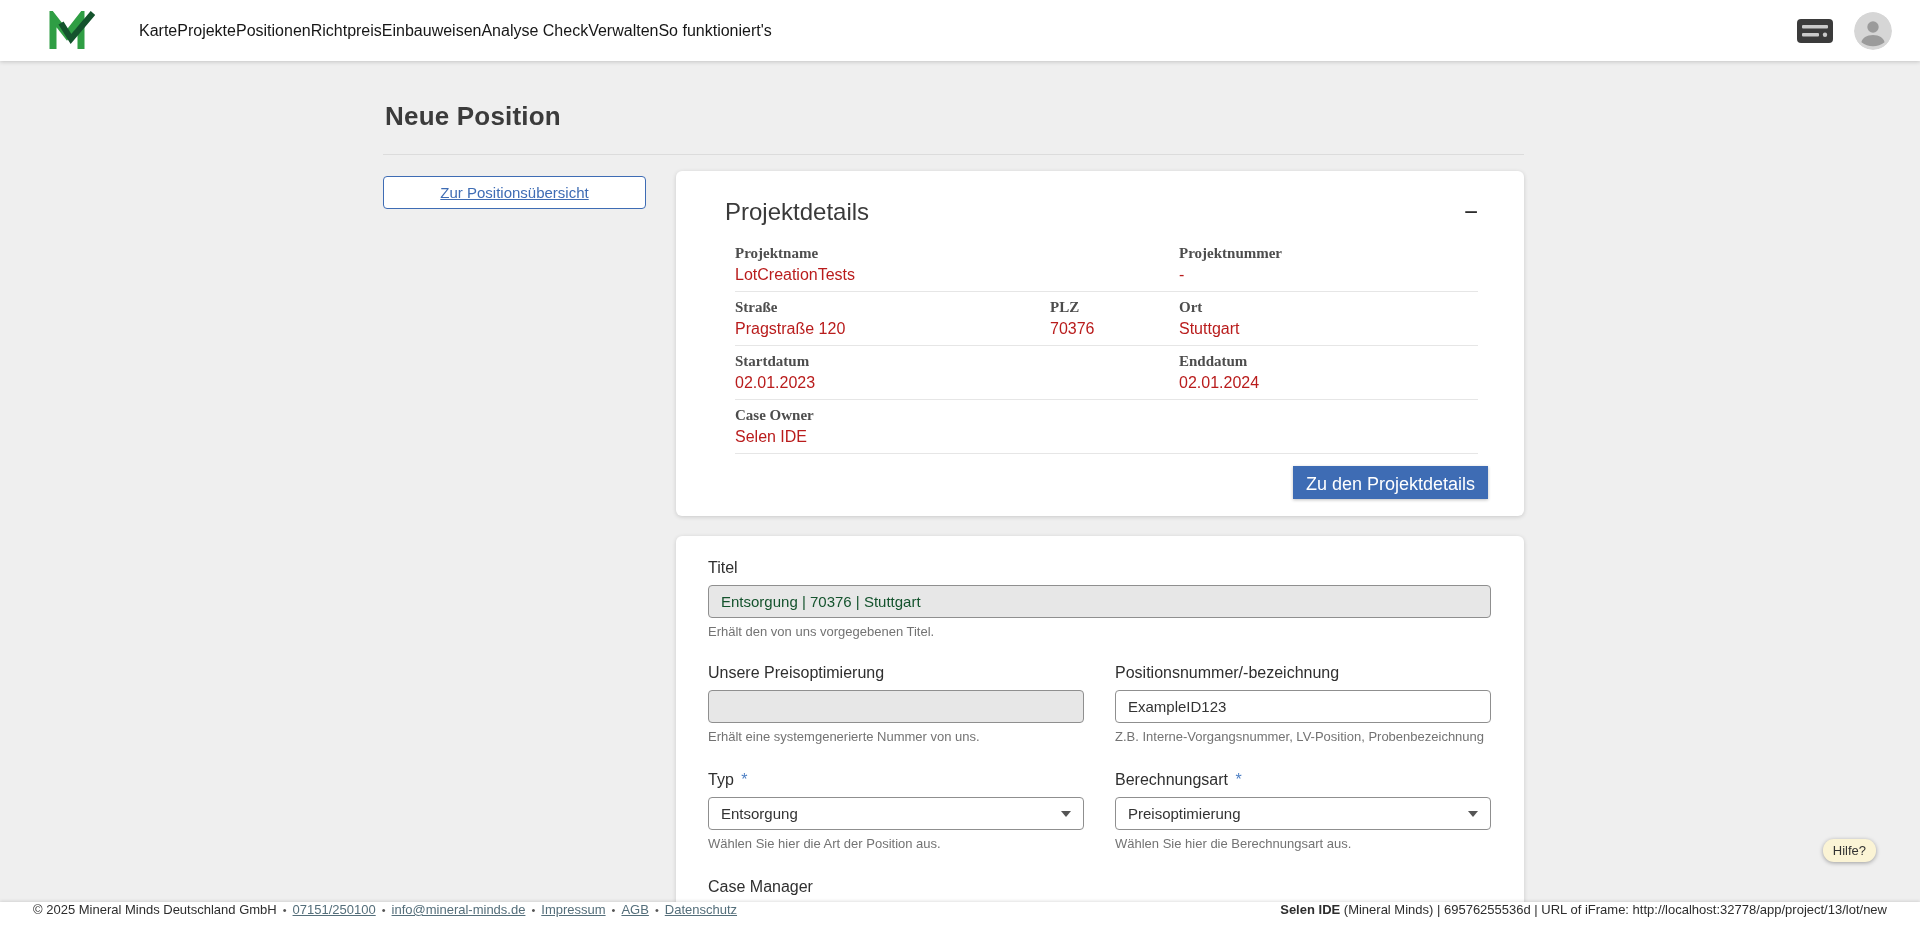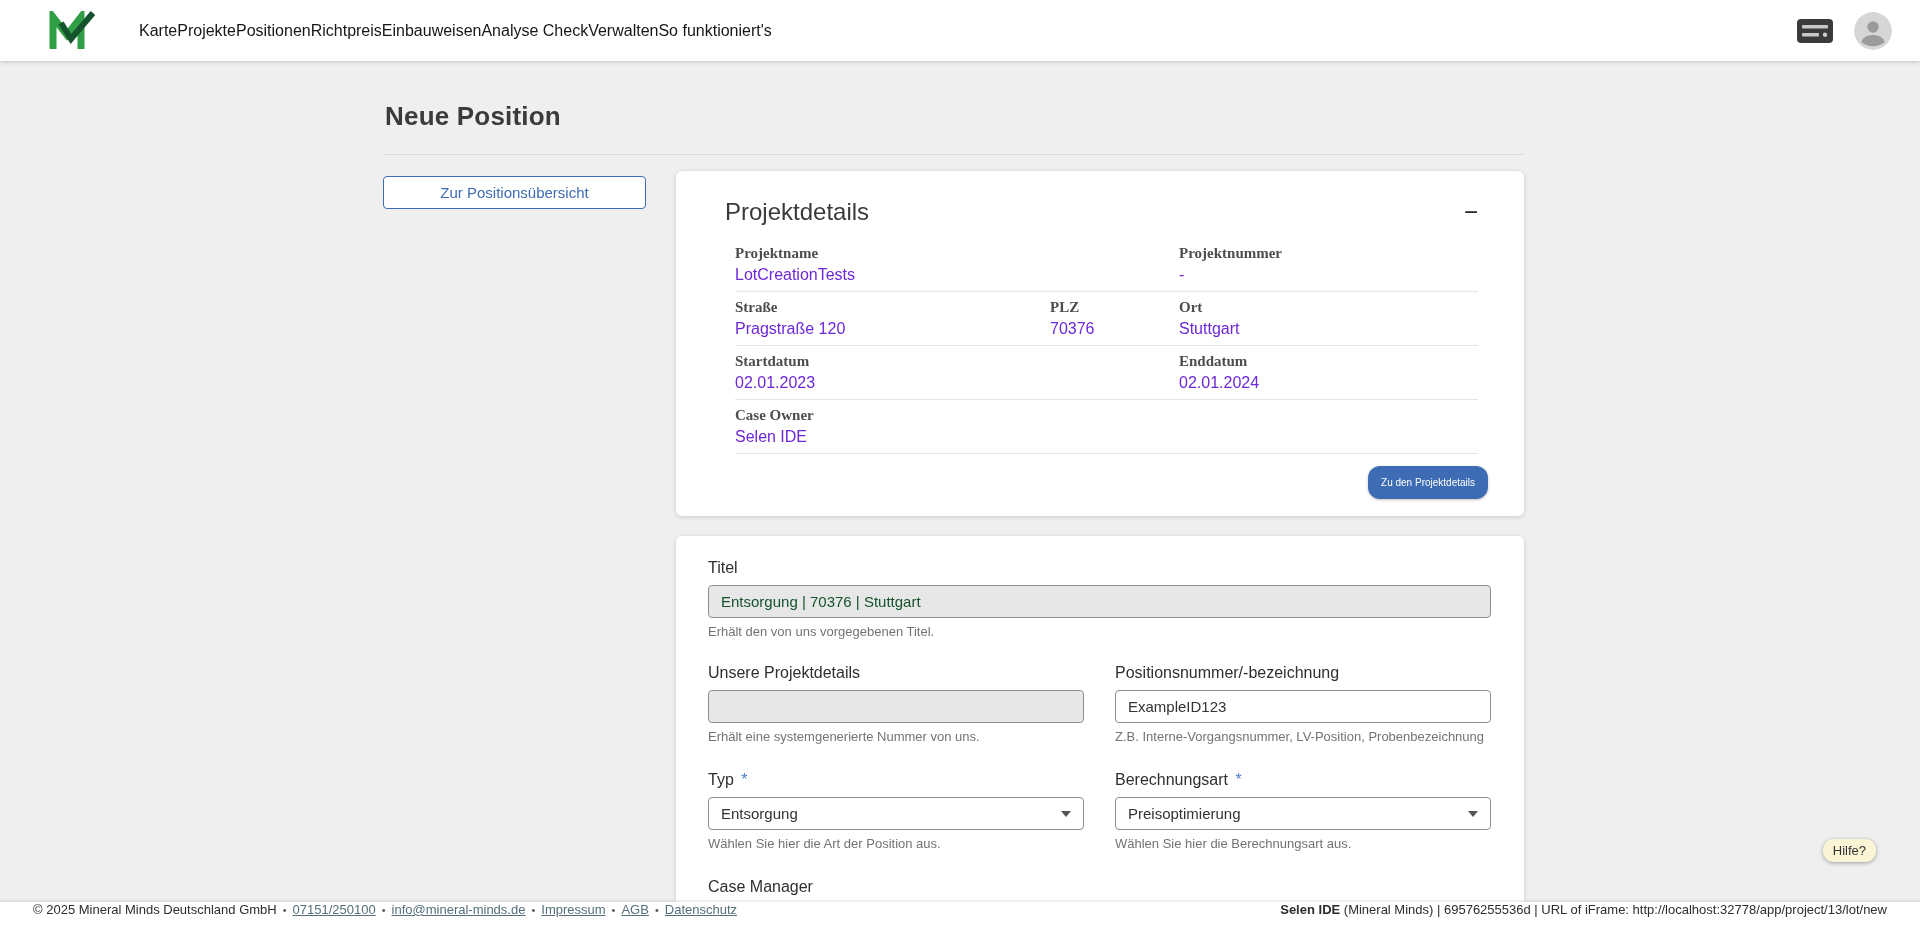--- a/index.html
+++ b/index.html
@@ -37,21 +37,21 @@
     letter-spacing: 0.2px; line-height: 31px;
   }
   .title-divider { height: 1px; background: #dcdcdc; margin-top: 22px; }
   .columns { display: flex; gap: 30px; margin-top: 16px; align-items: flex-start; }
   .left-col { width: 263px; flex-shrink: 0; }
   .right-col { flex: 1; display: flex; flex-direction: column; gap: 20px; }
 
   .outline-btn {
     margin-top: 5px; width: 263px; height: 33px;
     background: #ffffff; border: 1px solid #3e6cb4; border-radius: 4px;
-    color: #3e6cb4; font-size: 15px; font-family: inherit; cursor: pointer;
+    color: #3e6cb4; font-size: 15px; font-family: inherit; cursor: pointer; text-decoration: underline;
   }
 
   .card {
     background: #ffffff; border-radius: 6px;
     box-shadow: 0 1px 4px rgba(0,0,0,0.16);
   }
 
   
   .card-header {
     display: flex; justify-content: space-between; align-items: center;
@@ -63,25 +63,25 @@
     cursor: pointer; padding: 0 6px; font-family: inherit;
   }
   .pd-fields { padding: 0 46px 0 59px; }
   .pd-row { display: flex; padding: 6px 0 7px; border-bottom: 1px solid #e6e6e6; }
   .pd-cell { }
   .w1  { width: 315px; }
   .w2  { width: 129px; }
   .w12 { width: 444px; }
   .grow { flex: 1; }
   .pd-label { font-size: 15px; font-weight: 700; color: #4d4d4d; line-height: 18px; margin-bottom: 3px; font-family: Liberation Serif, serif; }
-  .pd-value { font-size: 16px; color: #6d28d9; line-height: 19px; }
+  .pd-value { font-size: 16px; color: #b91c1c; line-height: 19px; }
   .card-actions { display: flex; justify-content: flex-end; padding: 12px 36px 17px; }
   .primary-btn {
-    background: #3e6cb4; color: #ffffff; border: none; border-radius: 12px;
-    font-size: 10px; font-family: inherit; padding: 8px 13px; height: 33px;
+    background: #3e6cb4; color: #ffffff; border: none; border-radius: 0;
+    font-size: 18px; font-family: inherit; padding: 8px 13px; height: 33px;
     cursor: pointer; box-shadow: 0 1px 3px rgba(0,0,0,0.25);
   }
 
   
   .form-card { padding: 22px 33px 90px 32px; }
   .form-label { display: block; font-size: 16px; color: #2f2f2f; line-height: 19px; margin-bottom: 8px; }
   .req { color: #4d7fc4; margin-left: 3px; }
   .text-input {
     width: 100%; height: 33px; border: 1px solid #8f8f8f; border-radius: 4px;
     padding: 0 12px; font-size: 15px; font-family: inherit; color: #333; background: #fff;
@@ -231,21 +231,21 @@
 
       <section class="card form-card">
         <div class="form-group">
           <label class="form-label">Titel</label>
           <input class="text-input" disabled="" value="Entsorgung | 70376 | Stuttgart" style="">
           <div class="helper">Erhält den von uns vorgegebenen Titel.</div>
         </div>
 
         <div class="form-grid">
           <div class="form-group">
-            <label class="form-label">Unsere Projektdetails</label>
+            <label class="form-label">Unsere Preisoptimierung</label>
             <input class="text-input" disabled="" value="" style="">
             <div class="helper">Erhält eine systemgenerierte Nummer von uns.</div>
           </div>
 
           <div class="form-group">
             <label class="form-label">Positionsnummer/-bezeichnung</label>
             <input class="text-input" value="ExampleID123" style="">
             <div class="helper">Z.B. Interne-Vorgangsnummer, LV-Position, Probenbezeichnung</div>
           </div>
 

